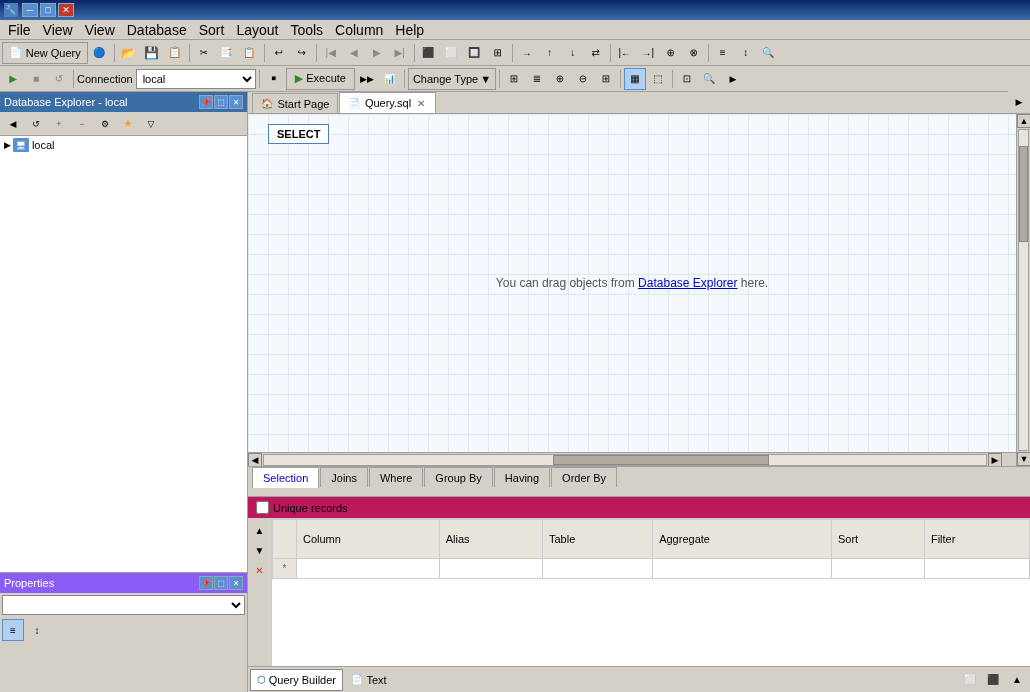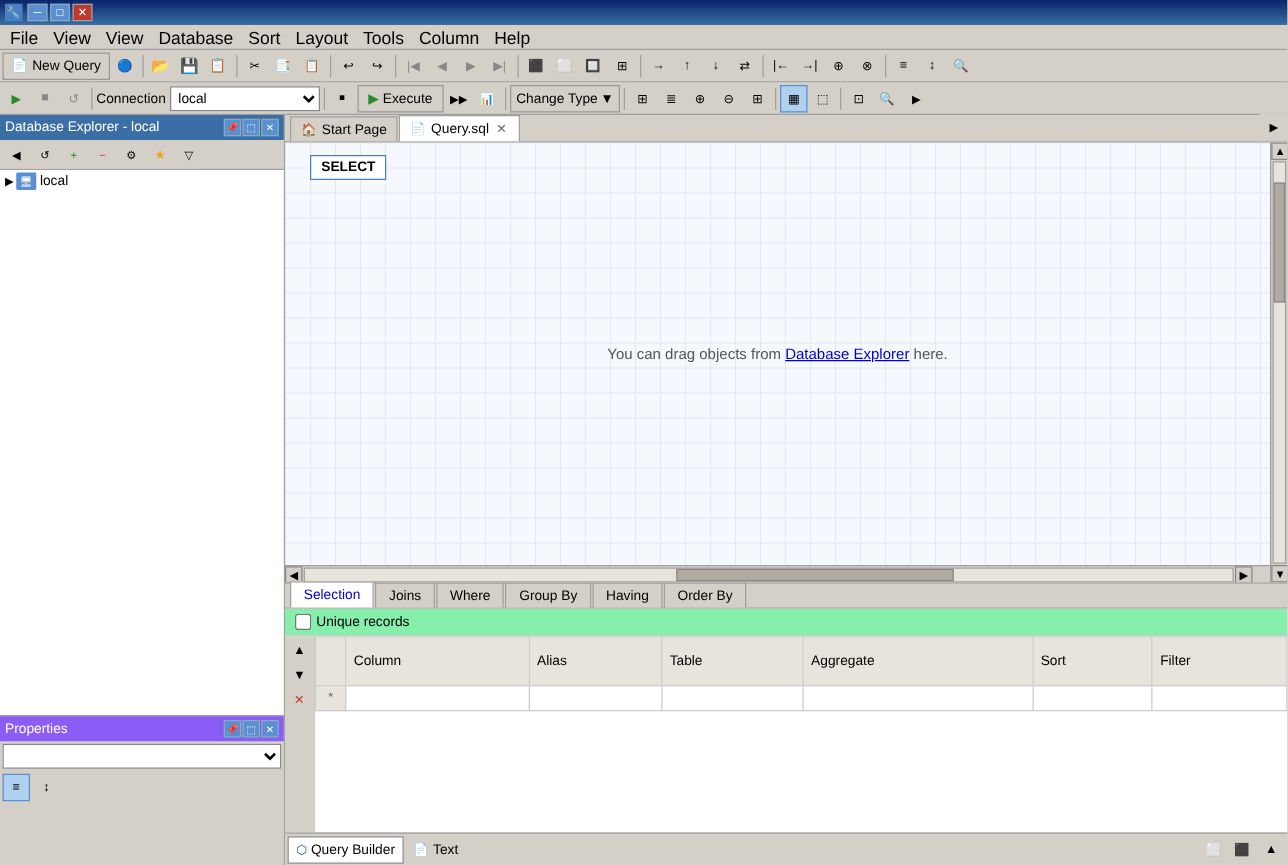--- a/index.html
+++ b/index.html
@@ -27,21 +27,21 @@
     .toolbar2 { background: #d4d0c8; height: 26px; display: flex; align-items: center; padding: 2px 2px; border-bottom: 1px solid #a0a0a0; gap: 1px; }
     .connection-label { font-size: 11px; margin-right: 2px; }
     .connection-select { height: 20px; font-size: 11px; border: 1px solid #888; background: white; padding: 0 2px; width: 120px; }
     .execute-btn { background: #d4d0c8; border: 1px solid #999; padding: 2px 8px; font-size: 11px; cursor: pointer; height: 22px; }
     .change-type-btn { background: #d4d0c8; border: 1px solid #999; padding: 2px 4px; font-size: 11px; cursor: pointer; height: 22px; display: flex; align-items: center; gap: 2px; }
 
     
     .main-layout { display: flex; height: calc(692px - 20px - 20px - 26px - 26px); }
 
     
-    .left-panel { width: 228px; background: #d4d0c8; border-right: 1px solid #a0a0a0; display: flex; flex-direction: column; }
+    .left-panel { width: 248px; background: #d4d0c8; border-right: 1px solid #a0a0a0; display: flex; flex-direction: column; }
     .panel-header { background: #3a6ea5; color: white; height: 20px; display: flex; align-items: center; padding: 0 4px; font-size: 11px; justify-content: space-between; }
     .panel-header-btns { display: flex; gap: 1px; }
     .panel-header-btn { width: 14px; height: 14px; background: #5a8fd1; border: 1px solid #8ab; color: white; font-size: 8px; display: flex; align-items: center; justify-content: center; cursor: pointer; }
     .db-toolbar { height: 24px; background: #d4d0c8; display: flex; align-items: center; padding: 2px; gap: 1px; border-bottom: 1px solid #a0a0a0; }
     .db-tree { flex: 1; background: white; overflow: auto; }
     .tree-item { display: flex; align-items: center; padding: 2px 4px; cursor: pointer; }
     .tree-arrow { margin-right: 2px; font-size: 9px; }
     .tree-icon { width: 14px; height: 14px; background: #5a8fd1; margin-right: 2px; font-size: 8px; display: flex; align-items: center; justify-content: center; color: white; border-radius: 1px; }
     .properties-panel { height: 120px; background: #d4d0c8; border-top: 1px solid #a0a0a0; }
     .prop-header { background: #8b5cf6; color: white; height: 20px; display: flex; align-items: center; padding: 0 4px; font-size: 11px; justify-content: space-between; }
@@ -70,28 +70,28 @@
     .canvas-hint a { color: #0000cc; text-decoration: underline; }
 
     
     .h-scroll { height: 14px; background: #d4d0c8; display: flex; align-items: center; border-top: 1px solid #a0a0a0; }
     .h-scroll-btn { width: 14px; height: 14px; background: #d4d0c8; border: 1px solid #888; display: flex; align-items: center; justify-content: center; font-size: 9px; cursor: pointer; }
     .h-scroll-track { flex: 1; height: 12px; background: #e8e4dc; border: 1px solid #a0a0a0; margin: 0 1px; position: relative; }
     .h-scroll-thumb { position: absolute; left: 40%; width: 30%; height: 100%; background: #b0aaa0; border: 1px solid #888; cursor: pointer; }
     .h-scroll-corner { width: 14px; height: 14px; }
 
     
-    .bottom-tabs { height: 20px; background: #d4d0c8; display: flex; align-items: flex-end; border-bottom: 1px solid #a0a0a0; padding-left: 4px; }
+    .bottom-tabs { height: 30px; background: #d4d0c8; display: flex; border-bottom: 1px solid #a0a0a0; padding-left: 4px; }
     .bottom-tab { height: 20px; padding: 0 10px; background: #d4d0c8; border: 1px solid #a0a0a0; border-bottom: none; font-size: 11px; display: flex; align-items: center; cursor: pointer; margin-right: 1px; }
     .bottom-tab.active { background: white; height: 21px; color: #0000cc; }
 
     
     .grid-area { background: white; flex: 1; display: flex; flex-direction: column; overflow: hidden; min-height: 0; }
     .grid-btn { width: 20px; height: 18px; background: #d4d0c8; border: 1px solid transparent; display: flex; align-items: center; justify-content: center; cursor: pointer; font-size: 10px; }
-    .unique-check { display: flex; align-items: center; gap: 4px; padding: 4px 8px; font-size: 11px; background: #86efac; border-bottom: 1px solid #ccc; }
+    .unique-check { display: flex; align-items: center; gap: 4px; padding: 4px 8px; font-size: 11px; background: #be185d; border-bottom: 1px solid #ccc; }
     .grid-table { width: 100%; border-collapse: collapse; font-size: 11px; }
     .grid-table th { background: #e8e4dc; border: 1px solid #ccc; padding: 13px 6px; text-align: left; font-weight: normal; height: 30px; }
     .grid-table td { border: 1px solid #ccc; padding: 2px 6px; height: 20px; vertical-align: middle; }
     .row-num-col { width: 24px; background: #e8e4dc; text-align: center; color: #666; font-size: 10px; }
 
     
     .bottom-toolbar { height: 26px; background: #d4d0c8; display: flex; align-items: center; padding: 2px; border-top: 1px solid #a0a0a0; justify-content: space-between; }
     .bottom-toolbar-left { display: flex; align-items: center; gap: 1px; }
     .bottom-toolbar-right { display: flex; align-items: center; gap: 1px; }
     .bt-btn { height: 22px; min-width: 70px; background: #d4d0c8; border: 1px solid transparent; padding: 0 6px; cursor: pointer; display: flex; align-items: center; gap: 3px; font-size: 11px; }

